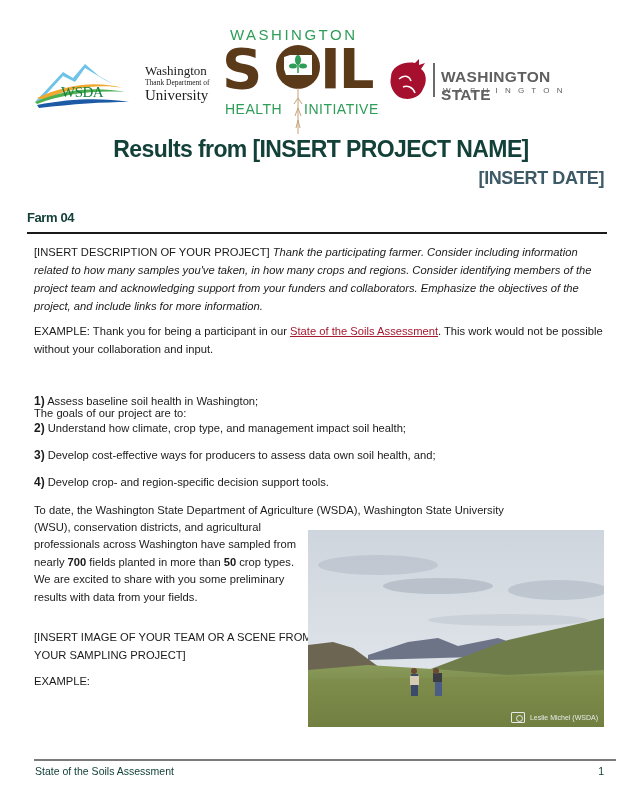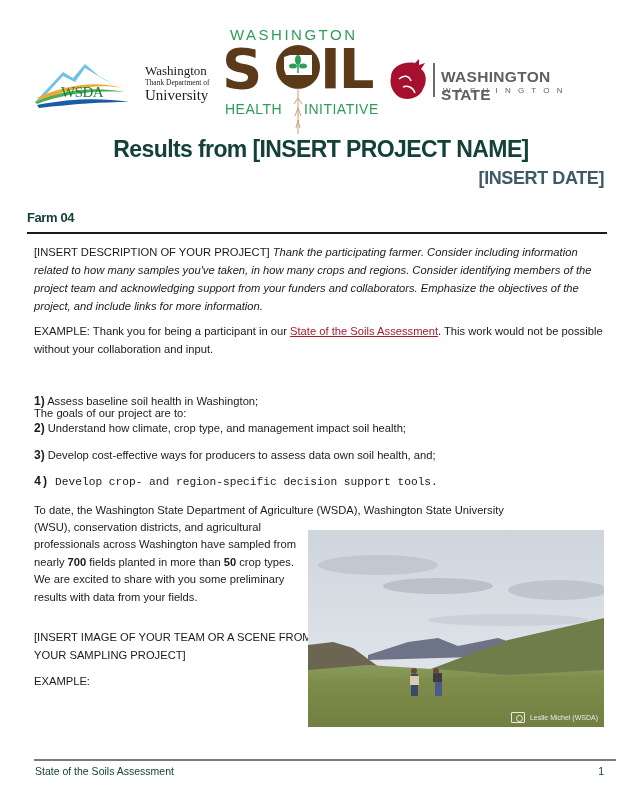--- a/index.html
+++ b/index.html
@@ -36,21 +36,21 @@
     .body-text { position: absolute; left: 34px; width: 570px; font-size: 11.2px; line-height: 18px; color: #1a1a1a; }
     .p1 { top: 243px; }
     .p1 i { font-style: italic; }
     .p2 { top: 322px; }
     .link { color: #a6192e; text-decoration: underline; }
     .p3 { top: 364px; margin-top: 40px; }
     .goal { left: 34px; }
     .g1 { top: 392px; }
     .g2 { top: 419px; }
     .g3 { top: 446px; }
-    .g4 { top: 473px; font-family: Liberation Mono, monospace; }
+    .g4 { top: 473px; }
     .goal b { font-weight: bold; font-size: 12px; }
     .p4 { top: 501px; }
     .p4-wrap { position: absolute; left: 34px; top: 519px; width: 270px; font-size: 11.2px; line-height: 17.4px; }
     .p5 { position: absolute; left: 34px; top: 628px; width: 280px; font-size: 11.2px; line-height: 18px; }
     .p6 { position: absolute; left: 34px; top: 675px; font-size: 11.2px; }
 
     
     .photo { position: absolute; left: 308px; top: 530px; width: 296px; height: 197px; overflow: hidden; background: #c9ced6; }
     .photo svg { display: block; }
     .credit { position: absolute; right: 6px; bottom: 4px; font-size: 7px; color: #e8e8e8; display: flex; align-items: center; gap: 5px; }

